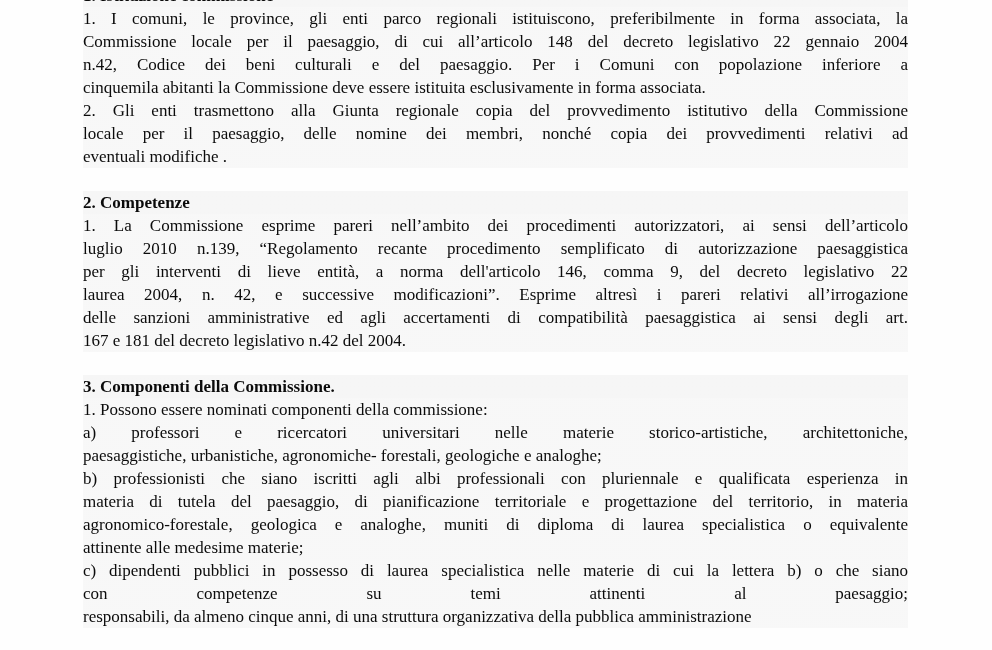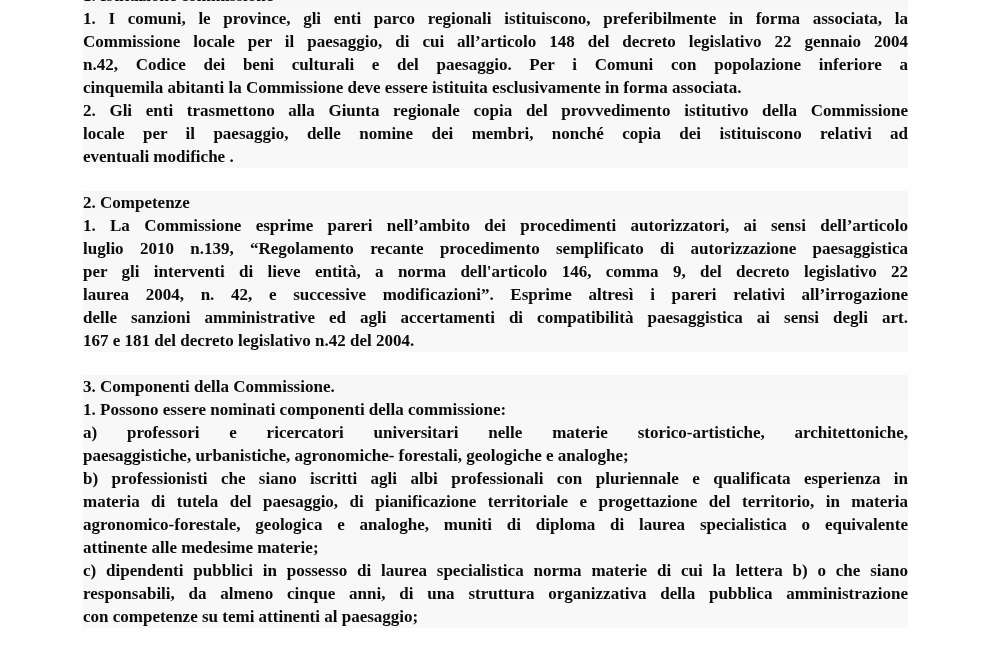--- a/index.html
+++ b/index.html
@@ -39,40 +39,40 @@
   }
   h2.heading {
     margin: 0;
     font-size: 17px;
     line-height: 23px;
     font-weight: 700;
     text-align: center;
     text-align-last: left;
     background: linear-gradient(rgba(140,140,140,0.07), rgba(140,140,140,0.07));
   }
-  .para { margin: 0; font-weight: bold; }
+  .para { margin: 0; }
   .spacer { height: 23px; }
 </style>
 </head>
 <body>
 
 <div class="page">
   <div class="content">
 
     <section>
       <h2 class="heading">1. Istituzione commissione</h2>
       <div class="para">
         <div class="line">1. I comuni, le province, gli enti parco regionali istituiscono, preferibilmente in forma associata, la</div>
         <div class="line">Commissione locale per il paesaggio, di cui all’articolo 148 del decreto legislativo 22 gennaio 2004</div>
         <div class="line">n.42, Codice dei beni culturali e del paesaggio. Per i Comuni con popolazione inferiore a</div>
         <div class="line">cinquemila abitanti la Commissione deve essere istituita esclusivamente in forma associata.</div>
       </div>
       <div class="para">
         <div class="line">2. Gli enti trasmettono alla Giunta regionale copia del provvedimento istitutivo della Commissione</div>
-        <div class="line">locale per il paesaggio, delle nomine dei membri, nonché copia dei istituiscono relativi ad</div>
+        <div class="line">locale per il paesaggio, delle nomine dei membri, nonché copia dei provvedimenti relativi ad</div>
         <div class="line">eventuali modifiche .</div>
       </div>
     </section>
 
     <div class="spacer"></div>
 
     <section>
       <h2 class="heading">2. Competenze</h2>
       <div class="para">
         <div class="line">1. La Commissione esprime pareri nell’ambito dei procedimenti autorizzatori, ai sensi dell’articolo</div>
@@ -95,20 +95,20 @@
         <div class="line">a) professori e ricercatori universitari nelle materie storico-artistiche, architettoniche,</div>
         <div class="line">paesaggistiche, urbanistiche, agronomiche- forestali, geologiche e analoghe;</div>
       </div>
       <div class="para">
         <div class="line">b) professionisti che siano iscritti agli albi professionali con pluriennale e qualificata esperienza in</div>
         <div class="line">materia di tutela del paesaggio, di pianificazione territoriale e progettazione del territorio, in materia</div>
         <div class="line">agronomico-forestale, geologica e analoghe, muniti di diploma di laurea specialistica o equivalente</div>
         <div class="line">attinente alle medesime materie;</div>
       </div>
       <div class="para">
-        <div class="line">c) dipendenti pubblici in possesso di laurea specialistica norma materie di cui la lettera b) o che siano</div>
+        <div class="line">c) dipendenti pubblici in possesso di laurea specialistica nelle materie di cui la lettera b) o che siano</div>
+        <div class="line">con competenze su temi attinenti al paesaggio;</div>
         <div class="line">responsabili, da almeno cinque anni, di una struttura organizzativa della pubblica amministrazione</div>
-        <div class="line">con competenze su temi attinenti al paesaggio;</div>
       </div>
     </section>
 
   </div>
 </div>
 
 </body></html>

